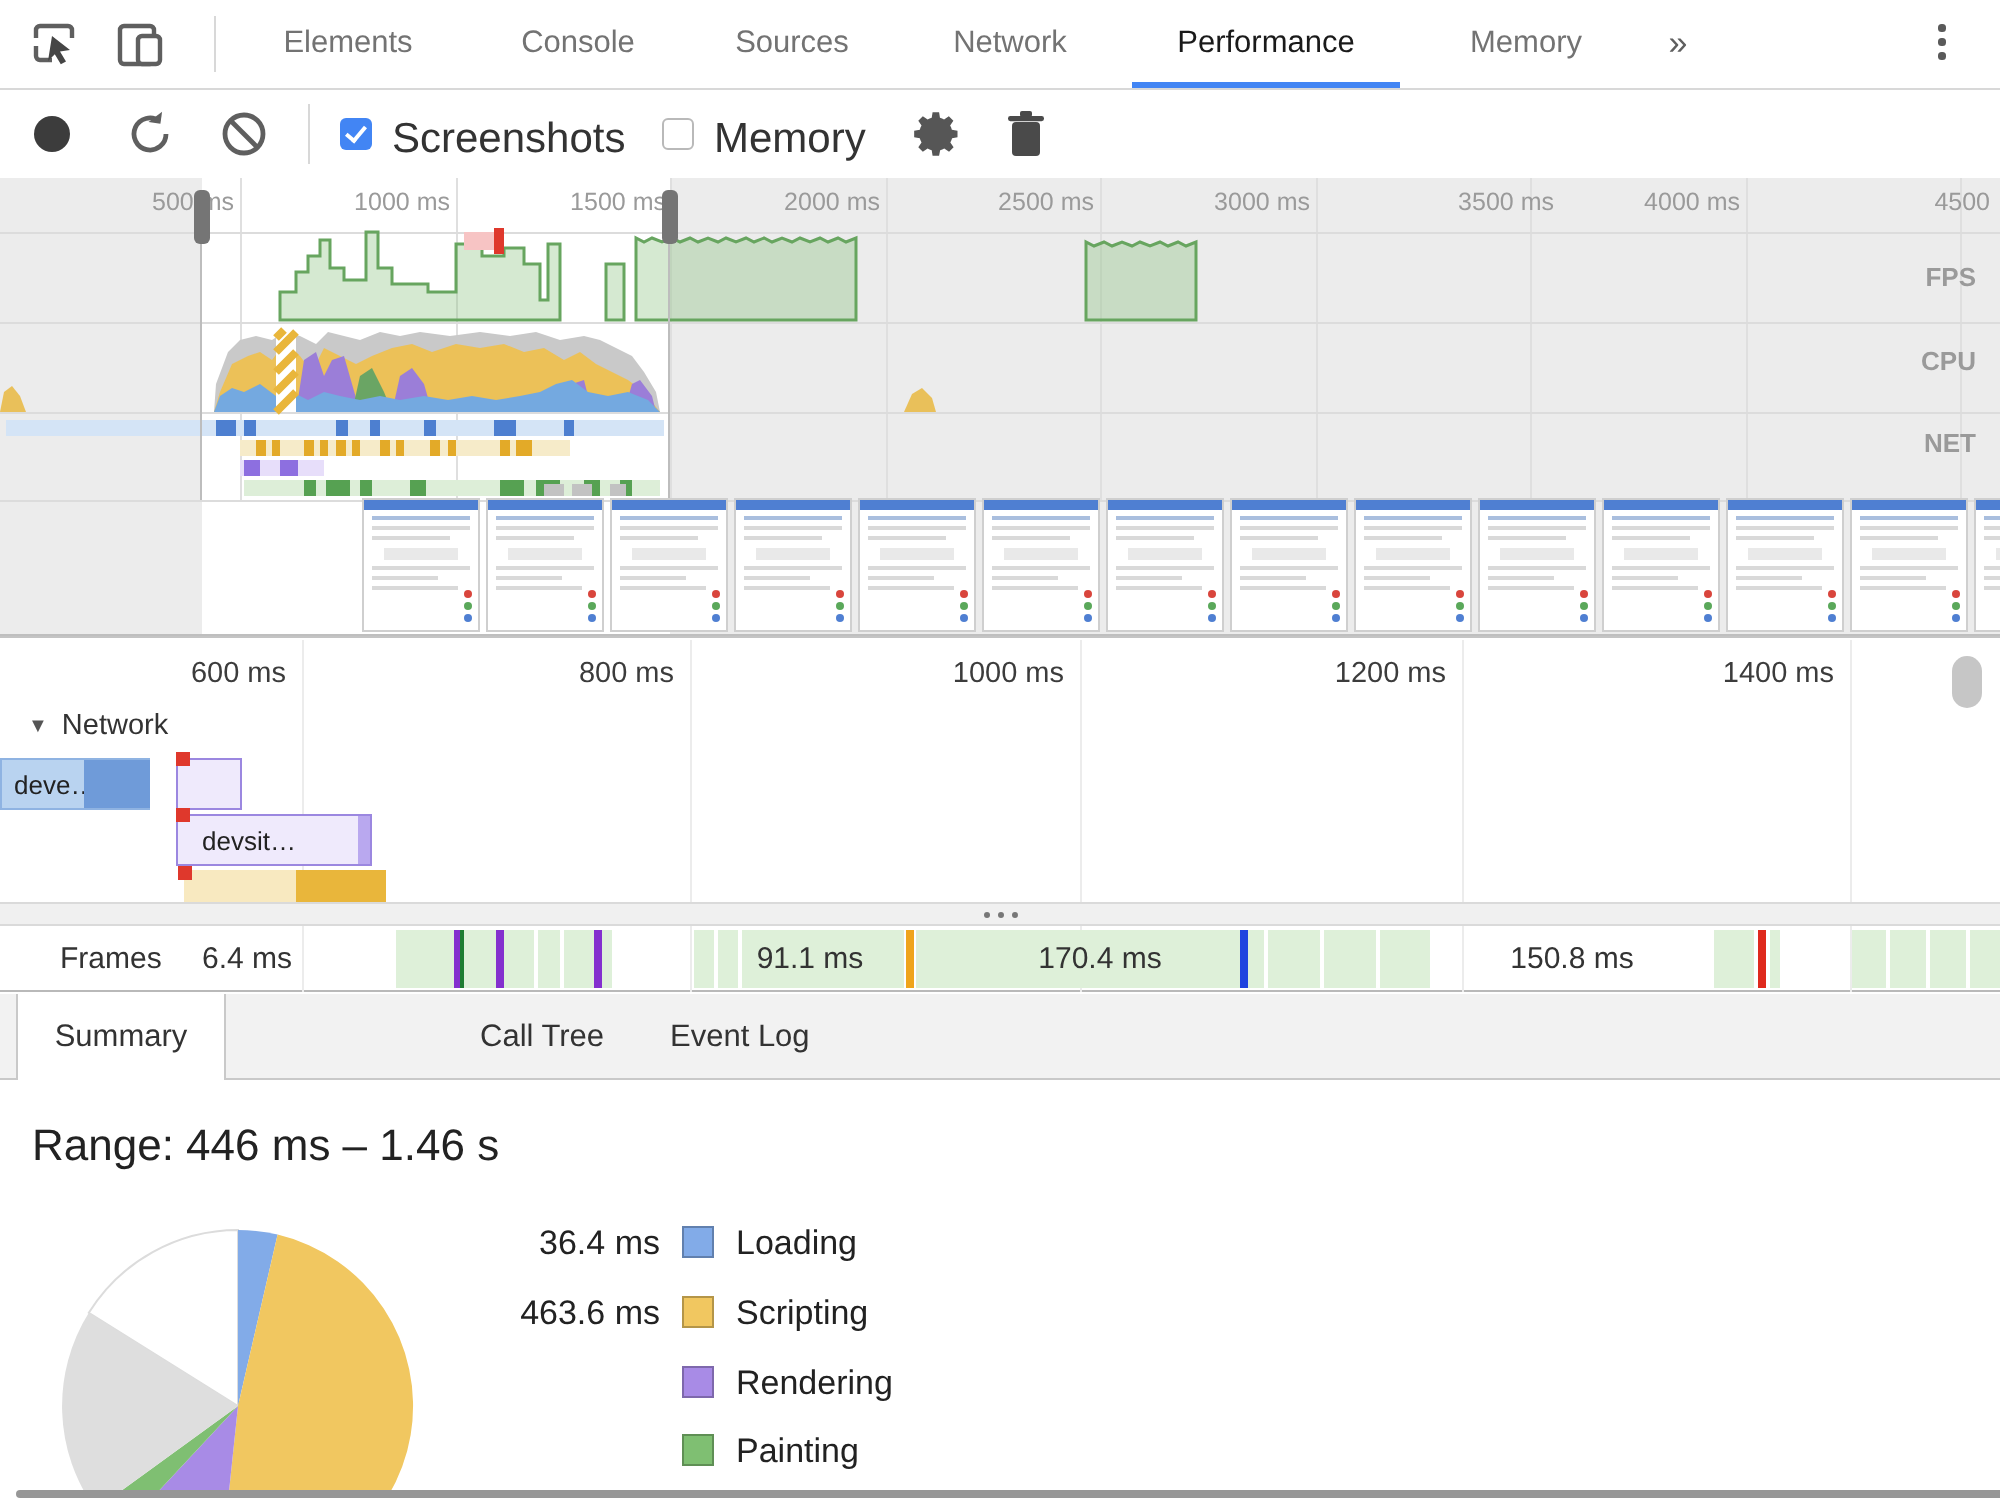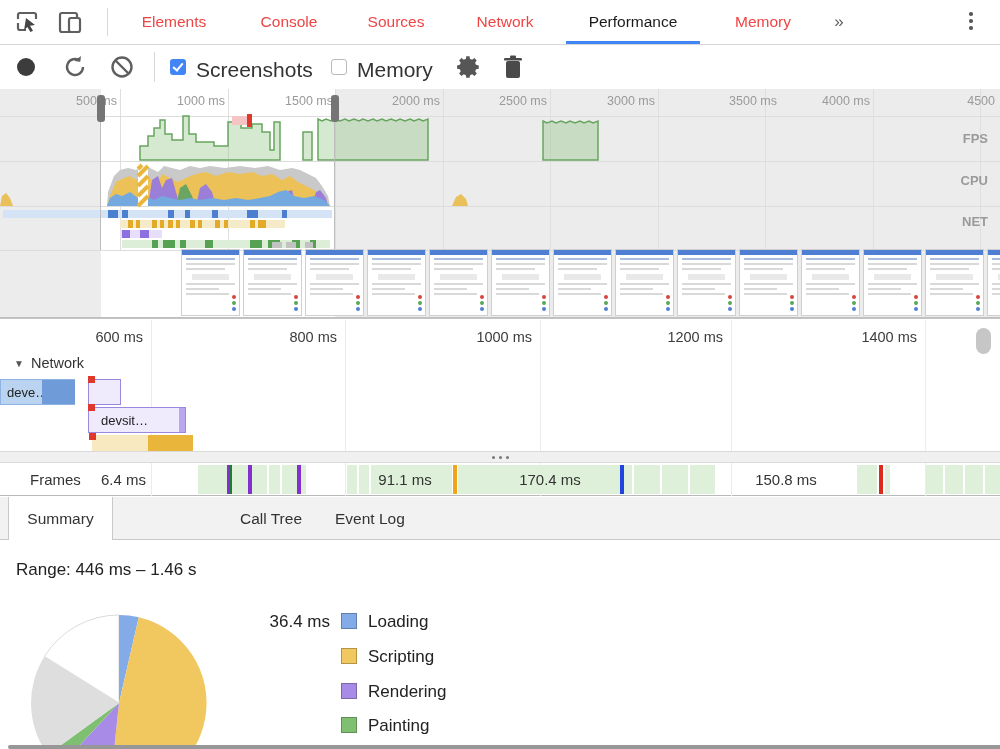--- a/index.html
+++ b/index.html
@@ -2,21 +2,21 @@
 <html><head>
 <meta charset="utf-8">
 <style>
   html,body{margin:0;padding:0;}
   .app{position:relative;width:1000px;height:749px;overflow:hidden;background:#fff;
        font-family:"Liberation Sans",sans-serif;color:#333;}
   .abs{position:absolute;}
   
   .tabbar{left:0;top:0;width:1000px;height:44px;background:#fff;border-bottom:1px solid #d8d8d8;}
   .dt-tab{position:absolute;top:0;height:44px;display:flex;align-items:center;justify-content:center;
-          font-size:15.5px;color:#ef4444;}
+          font-size:15.5px;color:#737373;}
   .dt-tab.active{color:#1a1a1a;}
   .tab-underline{position:absolute;top:41px;height:3px;background:#4285f4;}
   .vdiv{position:absolute;width:1px;background:#d8d8d8;}
   .kebab{display:flex;flex-direction:column;gap:3.5px;align-items:center;}
   .kebab i{width:3.5px;height:3.5px;border-radius:50%;background:#5a5a5a;}
   
   .toolbar{left:0;top:45px;width:1000px;height:44px;background:#fff;border-bottom:1px solid #c9c9c9;}
   .rec{position:absolute;width:18px;height:18px;border-radius:50%;background:#3c3c3c;}
   .cb{position:absolute;width:16px;height:16px;border-radius:3px;box-sizing:border-box;}
   .cb.on{background:#4285f4;}
@@ -62,21 +62,21 @@
   .fline{position:absolute;top:146px;height:29px;}
   .f-text{position:absolute;top:146px;height:29px;display:flex;align-items:center;justify-content:center;
           font-size:15px;color:#333;}
   
   .tabstrip{left:0;top:497px;width:1000px;height:43px;background:#f2f2f2;border-bottom:1px solid #c9c9c9;
             box-sizing:border-box;}
   .btab{position:absolute;top:0;height:43px;display:flex;align-items:center;font-size:15.5px;color:#333;}
   .btab.active{background:#fff;border-left:1px solid #c9c9c9;border-right:1px solid #c9c9c9;
                justify-content:center;}
   
-  .range{position:absolute;left:16px;top:560px;font-size:17px;color:#222;}
+  .range{position:absolute;left:16px;top:560px;font-size:22px;color:#222;}
   .lg-val{position:absolute;width:150px;text-align:right;font-size:17px;color:#222;}
   .lg-sw{position:absolute;width:16px;height:16px;border:1px solid rgba(0,0,0,.25);box-sizing:border-box;}
   .lg-lab{position:absolute;font-size:17px;color:#222;}
   .bottom-edge{position:absolute;left:8px;top:745px;width:992px;height:4px;background:#979797;
                border-radius:4px 0 0 4px;}
   .icon-svg{position:absolute;}
 </style>
 </head>
 <body>
 
@@ -546,20 +546,21 @@
       <path d="M88,88 L78.8,175.5 A88,88 0 0 1 28,152.3 Z" fill="#a88be6"></path>
       <path d="M88,88 L28,152.3 A88,88 0 0 1 16.8,139.7 Z" fill="#7fbf72"></path>
       <path d="M88,88 L16.8,139.7 A88,88 0 0 1 13.4,41.4 Z" fill="#dedede"></path>
     </g>
   </svg>
 
   <div class="lg-val" style="left:180px;top:612px">36.4 ms</div>
   <div class="lg-sw" style="left: 341px; top: 613px; background: rgb(130, 171, 232);"></div>
   <div class="lg-lab" style="left:368px;top:612px">Loading</div>
 
+  <div class="lg-val" style="left:180px;top:647px">463.6 ms</div>
   <div class="lg-sw" style="left: 341px; top: 648px; background: rgb(241, 199, 96);"></div>
   <div class="lg-lab" style="left:368px;top:647px">Scripting</div>
 
   <div class="lg-sw" style="left: 341px; top: 683px; background: rgb(168, 139, 230);"></div>
   <div class="lg-lab" style="left:368px;top:682px">Rendering</div>
 
   <div class="lg-sw" style="left: 341px; top: 717px; background: rgb(127, 191, 114);"></div>
   <div class="lg-lab" style="left:368px;top:716px">Painting</div>
 
   <div class="bottom-edge"></div>

